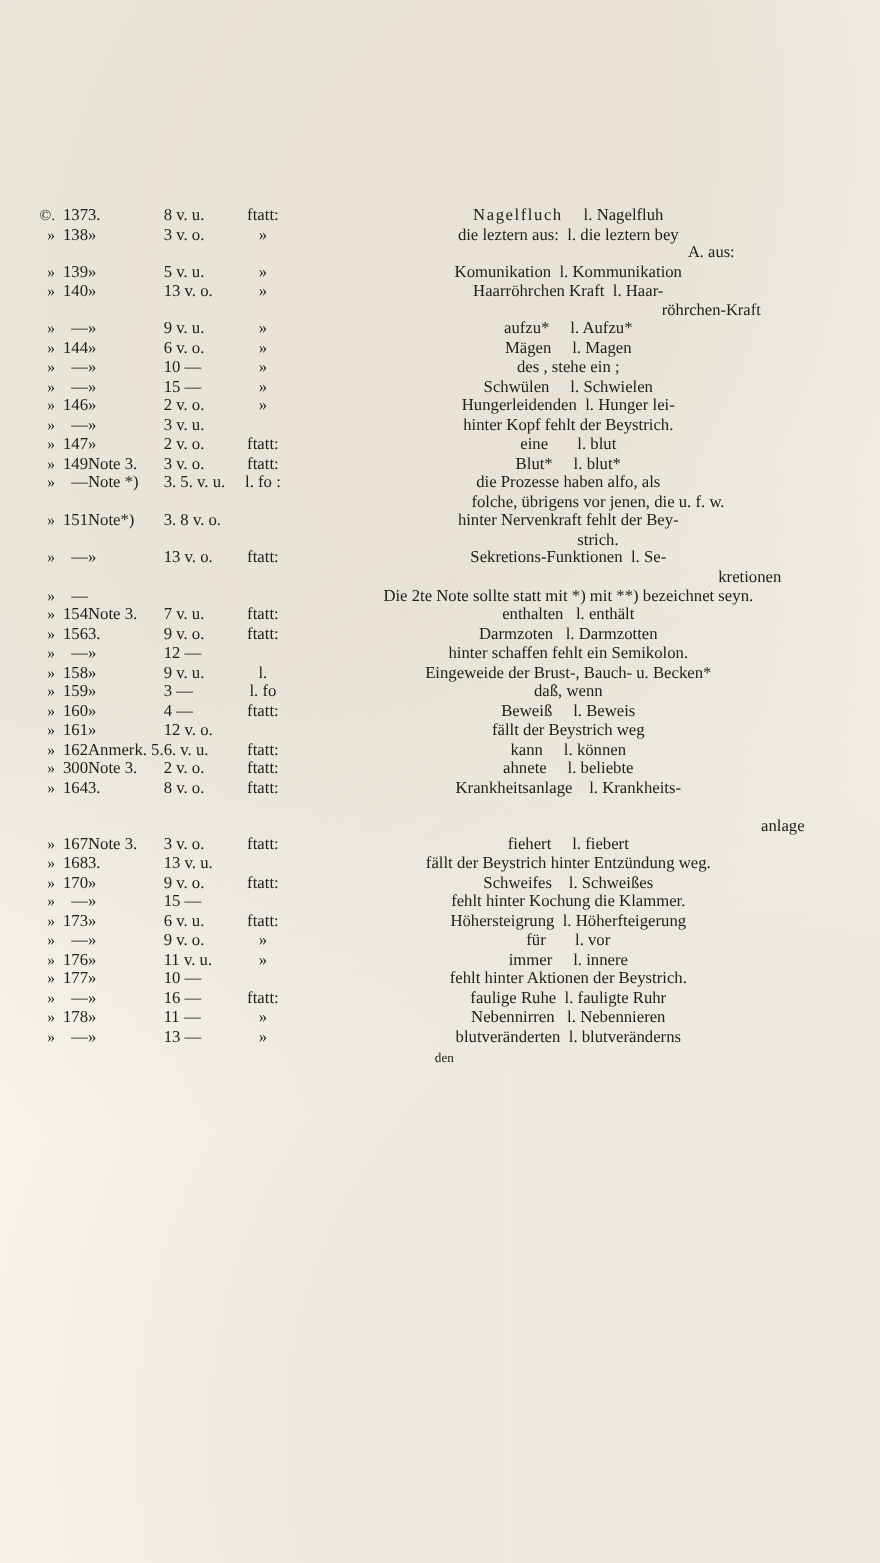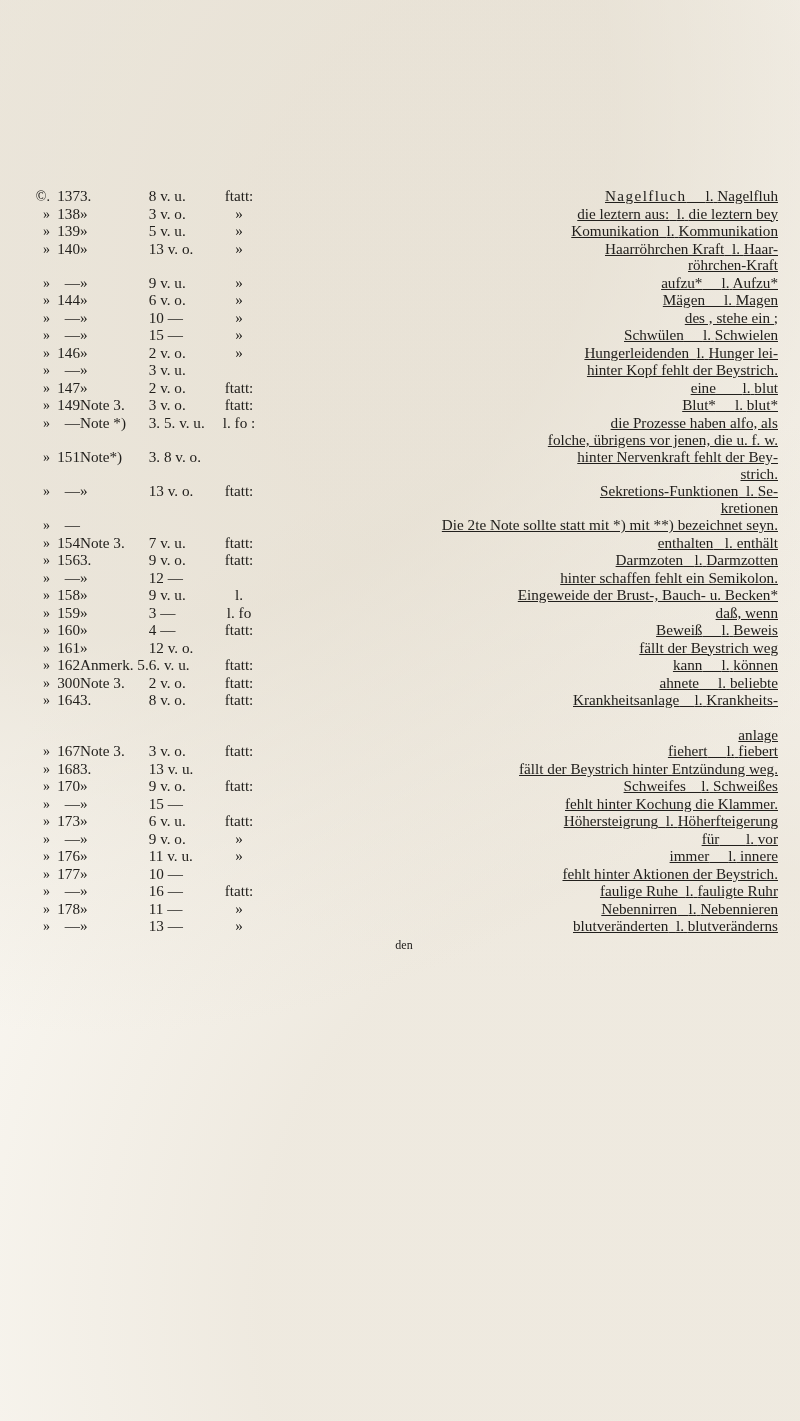--- a/index.html
+++ b/index.html
@@ -42,21 +42,21 @@
     padding: 0 0 1.5px 0;
     vertical-align: baseline;
     white-space: nowrap;
   }
   
   td.c-mark      { width: 20px;  text-align: right;  padding-right: 3px; font-size: 14px;}
   td.c-sig       { width: 16px;  text-align: left;   padding-left: 3px; }
   td.c-signum    { width: 30px;  text-align: right;  padding-right: 2px;}
   td.c-line      { width: 74px;  text-align: left;   padding-left: 4px;}
   td.c-bullet    { width: 18px;  text-align: center; }
-  td.c-body      { width: auto;  text-align: right;   white-space: normal; text-decoration: underline; }
+  td.c-body      { width: auto;  text-align: center;   white-space: normal; }
   .wide { letter-spacing: 1.4px; }
   .indent-cont {
     display: block;
     padding-left: 260px;
     font-size: 15px;
   }
   .catchword {
     display: block;
     text-align: center;
     font-size: 12px;
@@ -91,367 +91,377 @@
           <td class="c-sig">»</td>
           <td class="c-line"><span>3</span> <span>v. o.</span></td>
           <td class="c-bullet">»</td>
           <td class="c-body">
             <span>die leztern aus:</span>
             &nbsp;<span>l.</span>
             <span>die leztern bey</span>
           </td>
         </tr>
 
-
-        <tr>
-          <td class="c-mark">»</td>
-          <td class="c-signum">139</td>
-          <td class="c-sig">»</td>
-          <td class="c-line"><span>5</span> <span>v. u.</span></td>
-          <td class="c-bullet">»</td>
-          <td class="c-body">
-            <span>Komunikation</span>
-            &nbsp;<span>l.</span>
-            <span>Kommunikation</span>
-          </td>
-        </tr>
-
-        <tr>
-          <td class="c-mark">»</td>
-          <td class="c-signum">140</td>
-          <td class="c-sig">»</td>
-          <td class="c-line"><span>13</span> <span>v. o.</span></td>
-          <td class="c-bullet">»</td>
-          <td class="c-body">
-            <span>Haarröhrchen Kraft</span>
-            &nbsp;<span>l.</span>
-            <span>Haar-</span>
-          </td>
-        </tr>
-
         <tr>
           <td class="c-mark"></td>
           <td class="c-signum"></td>
           <td class="c-sig"></td>
           <td class="c-line"></td>
           <td class="c-bullet"></td>
           <td class="c-body">
-            <span class="indent-cont">röhrchen-Kraft</span>
-          </td>
-        </tr>
-
-        <tr>
-          <td class="c-mark">»</td>
-          <td class="c-signum">—</td>
-          <td class="c-sig">»</td>
-          <td class="c-line"><span>9</span> <span>v. u.</span></td>
-          <td class="c-bullet">»</td>
-          <td class="c-body">
-            <span>aufzu*</span>
-            &nbsp;&nbsp;&nbsp;&nbsp;<span>l.</span>
-            <span>Aufzu*</span>
-          </td>
-        </tr>
-
-        <tr>
-          <td class="c-mark">»</td>
-          <td class="c-signum">144</td>
-          <td class="c-sig">»</td>
-          <td class="c-line"><span>6</span> <span>v. o.</span></td>
-          <td class="c-bullet">»</td>
-          <td class="c-body">
-            <span>Mägen</span>
-            &nbsp;&nbsp;&nbsp;&nbsp;<span>l.</span>
-            <span>Magen</span>
-          </td>
-        </tr>
-
-        <tr>
-          <td class="c-mark">»</td>
-          <td class="c-signum">—</td>
-          <td class="c-sig">»</td>
-          <td class="c-line"><span>10</span> <span>—</span></td>
-          <td class="c-bullet">»</td>
-          <td class="c-body">
-            <span>des , stehe ein ;</span>
-          </td>
-        </tr>
-
-        <tr>
-          <td class="c-mark">»</td>
-          <td class="c-signum">—</td>
-          <td class="c-sig">»</td>
-          <td class="c-line"><span>15</span> <span>—</span></td>
-          <td class="c-bullet">»</td>
-          <td class="c-body">
-            <span>Schwülen</span>
-            &nbsp;&nbsp;&nbsp;&nbsp;<span>l.</span>
-            <span>Schwielen</span>
-          </td>
-        </tr>
-
-        <tr>
-          <td class="c-mark">»</td>
-          <td class="c-signum">146</td>
-          <td class="c-sig">»</td>
-          <td class="c-line"><span>2</span> <span>v. o.</span></td>
-          <td class="c-bullet">»</td>
-          <td class="c-body">
-            <span>Hungerleidenden</span>
-            &nbsp;<span>l.</span>
-            <span>Hunger lei-</span>
-          </td>
-        </tr>
-
-
-        <tr>
-          <td class="c-mark">»</td>
-          <td class="c-signum">—</td>
-          <td class="c-sig">»</td>
-          <td class="c-line"><span>3</span> <span>v. u.</span></td>
-          <td class="c-bullet"></td>
-          <td class="c-body">
-            <span>hinter Kopf fehlt der Beystrich.</span>
-          </td>
-        </tr>
-
-        <tr>
-          <td class="c-mark">»</td>
-          <td class="c-signum">147</td>
-          <td class="c-sig">»</td>
-          <td class="c-line"><span>2</span> <span>v. o.</span></td>
-          <td class="c-bullet">ftatt:</td>
-          <td class="c-body">
-            <span>eine</span>
-            &nbsp;&nbsp;&nbsp;&nbsp;&nbsp;&nbsp;<span>l.</span>
-            <span>blut</span>
-          </td>
-        </tr>
-
-        <tr>
-          <td class="c-mark">»</td>
-          <td class="c-signum">149</td>
-          <td class="c-sig">Note 3.</td>
-          <td class="c-line"><span>3</span> <span>v. o.</span></td>
-          <td class="c-bullet">ftatt:</td>
-          <td class="c-body">
-            <span>Blut*</span>
-            &nbsp;&nbsp;&nbsp;&nbsp;<span>l.</span>
-            <span>blut*</span>
-          </td>
-        </tr>
-
-        <tr>
-          <td class="c-mark">»</td>
-          <td class="c-signum">—</td>
-          <td class="c-sig">Note *)</td>
-          <td class="c-line"><span>3.</span> <span>5. v. u.</span></td>
-          <td class="c-bullet">l. fo :</td>
-          <td class="c-body">
-            <span>die Prozesse haben alfo, als</span>
+            <span class="indent-cont">A. aus:</span>
+          </td>
+        </tr>
+
+        <tr>
+          <td class="c-mark">»</td>
+          <td class="c-signum">139</td>
+          <td class="c-sig">»</td>
+          <td class="c-line"><span>5</span> <span>v. u.</span></td>
+          <td class="c-bullet">»</td>
+          <td class="c-body">
+            <span>Komunikation</span>
+            &nbsp;<span>l.</span>
+            <span>Kommunikation</span>
+          </td>
+        </tr>
+
+        <tr>
+          <td class="c-mark">»</td>
+          <td class="c-signum">140</td>
+          <td class="c-sig">»</td>
+          <td class="c-line"><span>13</span> <span>v. o.</span></td>
+          <td class="c-bullet">»</td>
+          <td class="c-body">
+            <span>Haarröhrchen Kraft</span>
+            &nbsp;<span>l.</span>
+            <span>Haar-</span>
           </td>
         </tr>
 
         <tr>
           <td class="c-mark"></td>
           <td class="c-signum"></td>
           <td class="c-sig"></td>
           <td class="c-line"></td>
           <td class="c-bullet"></td>
           <td class="c-body">
-            <span style="display:block;padding-left:54px;">folche, übrigens vor jenen, die u. f. w.</span>
-          </td>
-        </tr>
-
-        <tr>
-          <td class="c-mark">»</td>
-          <td class="c-signum">151</td>
-          <td class="c-sig">Note*)</td>
-          <td class="c-line"><span>3.</span> <span>8 v. o.</span></td>
-          <td class="c-bullet"></td>
-          <td class="c-body">
-            <span>hinter Nervenkraft fehlt der Bey-</span>
+            <span class="indent-cont">röhrchen-Kraft</span>
+          </td>
+        </tr>
+
+        <tr>
+          <td class="c-mark">»</td>
+          <td class="c-signum">—</td>
+          <td class="c-sig">»</td>
+          <td class="c-line"><span>9</span> <span>v. u.</span></td>
+          <td class="c-bullet">»</td>
+          <td class="c-body">
+            <span>aufzu*</span>
+            &nbsp;&nbsp;&nbsp;&nbsp;<span>l.</span>
+            <span>Aufzu*</span>
+          </td>
+        </tr>
+
+        <tr>
+          <td class="c-mark">»</td>
+          <td class="c-signum">144</td>
+          <td class="c-sig">»</td>
+          <td class="c-line"><span>6</span> <span>v. o.</span></td>
+          <td class="c-bullet">»</td>
+          <td class="c-body">
+            <span>Mägen</span>
+            &nbsp;&nbsp;&nbsp;&nbsp;<span>l.</span>
+            <span>Magen</span>
+          </td>
+        </tr>
+
+        <tr>
+          <td class="c-mark">»</td>
+          <td class="c-signum">—</td>
+          <td class="c-sig">»</td>
+          <td class="c-line"><span>10</span> <span>—</span></td>
+          <td class="c-bullet">»</td>
+          <td class="c-body">
+            <span>des , stehe ein ;</span>
+          </td>
+        </tr>
+
+        <tr>
+          <td class="c-mark">»</td>
+          <td class="c-signum">—</td>
+          <td class="c-sig">»</td>
+          <td class="c-line"><span>15</span> <span>—</span></td>
+          <td class="c-bullet">»</td>
+          <td class="c-body">
+            <span>Schwülen</span>
+            &nbsp;&nbsp;&nbsp;&nbsp;<span>l.</span>
+            <span>Schwielen</span>
+          </td>
+        </tr>
+
+        <tr>
+          <td class="c-mark">»</td>
+          <td class="c-signum">146</td>
+          <td class="c-sig">»</td>
+          <td class="c-line"><span>2</span> <span>v. o.</span></td>
+          <td class="c-bullet">»</td>
+          <td class="c-body">
+            <span>Hungerleidenden</span>
+            &nbsp;<span>l.</span>
+            <span>Hunger lei-</span>
+          </td>
+        </tr>
+
+
+        <tr>
+          <td class="c-mark">»</td>
+          <td class="c-signum">—</td>
+          <td class="c-sig">»</td>
+          <td class="c-line"><span>3</span> <span>v. u.</span></td>
+          <td class="c-bullet"></td>
+          <td class="c-body">
+            <span>hinter Kopf fehlt der Beystrich.</span>
+          </td>
+        </tr>
+
+        <tr>
+          <td class="c-mark">»</td>
+          <td class="c-signum">147</td>
+          <td class="c-sig">»</td>
+          <td class="c-line"><span>2</span> <span>v. o.</span></td>
+          <td class="c-bullet">ftatt:</td>
+          <td class="c-body">
+            <span>eine</span>
+            &nbsp;&nbsp;&nbsp;&nbsp;&nbsp;&nbsp;<span>l.</span>
+            <span>blut</span>
+          </td>
+        </tr>
+
+        <tr>
+          <td class="c-mark">»</td>
+          <td class="c-signum">149</td>
+          <td class="c-sig">Note 3.</td>
+          <td class="c-line"><span>3</span> <span>v. o.</span></td>
+          <td class="c-bullet">ftatt:</td>
+          <td class="c-body">
+            <span>Blut*</span>
+            &nbsp;&nbsp;&nbsp;&nbsp;<span>l.</span>
+            <span>blut*</span>
+          </td>
+        </tr>
+
+        <tr>
+          <td class="c-mark">»</td>
+          <td class="c-signum">—</td>
+          <td class="c-sig">Note *)</td>
+          <td class="c-line"><span>3.</span> <span>5. v. u.</span></td>
+          <td class="c-bullet">l. fo :</td>
+          <td class="c-body">
+            <span>die Prozesse haben alfo, als</span>
           </td>
         </tr>
 
         <tr>
           <td class="c-mark"></td>
           <td class="c-signum"></td>
           <td class="c-sig"></td>
           <td class="c-line"></td>
           <td class="c-bullet"></td>
           <td class="c-body">
-            <span style="display:block;padding-left:54px;">strich.</span>
-          </td>
-        </tr>
-
-        <tr>
-          <td class="c-mark">»</td>
-          <td class="c-signum">—</td>
-          <td class="c-sig">»</td>
-          <td class="c-line"><span>13</span> <span>v. o.</span></td>
-          <td class="c-bullet">ftatt:</td>
-          <td class="c-body">
-            <span>Sekretions-Funktionen</span>
-            &nbsp;<span>l.</span>
-            <span>Se-</span>
+            <span style="display:block;padding-left:54px;">folche, übrigens vor jenen, die u. f. w.</span>
+          </td>
+        </tr>
+
+        <tr>
+          <td class="c-mark">»</td>
+          <td class="c-signum">151</td>
+          <td class="c-sig">Note*)</td>
+          <td class="c-line"><span>3.</span> <span>8 v. o.</span></td>
+          <td class="c-bullet"></td>
+          <td class="c-body">
+            <span>hinter Nervenkraft fehlt der Bey-</span>
           </td>
         </tr>
 
         <tr>
           <td class="c-mark"></td>
           <td class="c-signum"></td>
           <td class="c-sig"></td>
           <td class="c-line"></td>
           <td class="c-bullet"></td>
           <td class="c-body">
-            <span style="display:block;padding-left:330px;">kretionen</span>
-          </td>
-        </tr>
-
-        <tr>
-          <td class="c-mark">»</td>
-          <td class="c-signum">—</td>
-          <td class="c-sig"></td>
-          <td class="c-line"></td>
-          <td class="c-bullet"></td>
-          <td class="c-body">
-            <span>Die 2te Note sollte statt mit *) mit **) bezeichnet seyn.</span>
-          </td>
-        </tr>
-
-        <tr>
-          <td class="c-mark">»</td>
-          <td class="c-signum">154</td>
-          <td class="c-sig">Note 3.</td>
-          <td class="c-line"><span>7</span> <span>v. u.</span></td>
-          <td class="c-bullet">ftatt:</td>
-          <td class="c-body">
-            <span>enthalten</span>
-            &nbsp;&nbsp;<span>l.</span>
-            <span>enthält</span>
-          </td>
-        </tr>
-
-        <tr>
-          <td class="c-mark">»</td>
-          <td class="c-signum">156</td>
-          <td class="c-sig">3.</td>
-          <td class="c-line"><span>9</span> <span>v. o.</span></td>
-          <td class="c-bullet">ftatt:</td>
-          <td class="c-body">
-            <span>Darmzoten</span>
-            &nbsp;&nbsp;<span>l.</span>
-            <span>Darmzotten</span>
-          </td>
-        </tr>
-
-        <tr>
-          <td class="c-mark">»</td>
-          <td class="c-signum">—</td>
-          <td class="c-sig">»</td>
-          <td class="c-line"><span>12</span> <span>—</span></td>
-          <td class="c-bullet"></td>
-          <td class="c-body">
-            <span>hinter schaffen fehlt ein Semikolon.</span>
-          </td>
-        </tr>
-
-        <tr>
-          <td class="c-mark">»</td>
-          <td class="c-signum">158</td>
-          <td class="c-sig">»</td>
-          <td class="c-line"><span>9</span> <span>v. u.</span></td>
-          <td class="c-bullet">l.</td>
-          <td class="c-body">
-            <span>Eingeweide der Brust-, Bauch- u. Becken*</span>
-          </td>
-        </tr>
-
-        <tr>
-          <td class="c-mark">»</td>
-          <td class="c-signum">159</td>
-          <td class="c-sig">»</td>
-          <td class="c-line"><span>3</span> <span>—</span></td>
-          <td class="c-bullet">l. fo</td>
-          <td class="c-body">
-            <span>daß, wenn</span>
-          </td>
-        </tr>
-
-        <tr>
-          <td class="c-mark">»</td>
-          <td class="c-signum">160</td>
-          <td class="c-sig">»</td>
-          <td class="c-line"><span>4</span> <span>—</span></td>
-          <td class="c-bullet">ftatt:</td>
-          <td class="c-body">
-            <span>Beweiß</span>
-            &nbsp;&nbsp;&nbsp;&nbsp;<span>l.</span>
-            <span>Beweis</span>
-          </td>
-        </tr>
-
-        <tr>
-          <td class="c-mark">»</td>
-          <td class="c-signum">161</td>
-          <td class="c-sig">»</td>
-          <td class="c-line"><span>12</span> <span>v. o.</span></td>
-          <td class="c-bullet"></td>
-          <td class="c-body">
-            <span>fällt der Beystrich weg</span>
-          </td>
-        </tr>
-
-        <tr>
-          <td class="c-mark">»</td>
-          <td class="c-signum">162</td>
-          <td class="c-sig">Anmerk. 5.</td>
-          <td class="c-line"><span>6.</span> <span>v. u.</span></td>
-          <td class="c-bullet">ftatt:</td>
-          <td class="c-body">
-            <span>kann</span>
-            &nbsp;&nbsp;&nbsp;&nbsp;<span>l.</span>
-            <span>können</span>
-          </td>
-        </tr>
-
-        <tr>
-          <td class="c-mark">»</td>
-          <td class="c-signum">300</td>
-          <td class="c-sig">Note 3.</td>
-          <td class="c-line"><span>2</span> <span>v. o.</span></td>
-          <td class="c-bullet">ftatt:</td>
-          <td class="c-body">
-            <span>ahnete</span>
-            &nbsp;&nbsp;&nbsp;&nbsp;<span>l.</span>
-            <span>beliebte</span>
-          </td>
-        </tr>
-
-        <tr>
-          <td class="c-mark">»</td>
-          <td class="c-signum">164</td>
-          <td class="c-sig">3.</td>
-          <td class="c-line"><span>8</span> <span>v. o.</span></td>
-          <td class="c-bullet">ftatt:</td>
-          <td class="c-body">
-            <span>Krankheitsanlage</span>
-            &nbsp;&nbsp;&nbsp;<span>l.</span>
-            <span>Krankheits-</span>
+            <span style="display:block;padding-left:54px;">strich.</span>
+          </td>
+        </tr>
+
+        <tr>
+          <td class="c-mark">»</td>
+          <td class="c-signum">—</td>
+          <td class="c-sig">»</td>
+          <td class="c-line"><span>13</span> <span>v. o.</span></td>
+          <td class="c-bullet">ftatt:</td>
+          <td class="c-body">
+            <span>Sekretions-Funktionen</span>
+            &nbsp;<span>l.</span>
+            <span>Se-</span>
           </td>
         </tr>
 
         <tr>
           <td class="c-mark"></td>
           <td class="c-signum"></td>
           <td class="c-sig"></td>
           <td class="c-line"></td>
           <td class="c-bullet"></td>
           <td class="c-body">
+            <span style="display:block;padding-left:330px;">kretionen</span>
+          </td>
+        </tr>
+
+        <tr>
+          <td class="c-mark">»</td>
+          <td class="c-signum">—</td>
+          <td class="c-sig"></td>
+          <td class="c-line"></td>
+          <td class="c-bullet"></td>
+          <td class="c-body">
+            <span>Die 2te Note sollte statt mit *) mit **) bezeichnet seyn.</span>
+          </td>
+        </tr>
+
+        <tr>
+          <td class="c-mark">»</td>
+          <td class="c-signum">154</td>
+          <td class="c-sig">Note 3.</td>
+          <td class="c-line"><span>7</span> <span>v. u.</span></td>
+          <td class="c-bullet">ftatt:</td>
+          <td class="c-body">
+            <span>enthalten</span>
+            &nbsp;&nbsp;<span>l.</span>
+            <span>enthält</span>
+          </td>
+        </tr>
+
+        <tr>
+          <td class="c-mark">»</td>
+          <td class="c-signum">156</td>
+          <td class="c-sig">3.</td>
+          <td class="c-line"><span>9</span> <span>v. o.</span></td>
+          <td class="c-bullet">ftatt:</td>
+          <td class="c-body">
+            <span>Darmzoten</span>
+            &nbsp;&nbsp;<span>l.</span>
+            <span>Darmzotten</span>
+          </td>
+        </tr>
+
+        <tr>
+          <td class="c-mark">»</td>
+          <td class="c-signum">—</td>
+          <td class="c-sig">»</td>
+          <td class="c-line"><span>12</span> <span>—</span></td>
+          <td class="c-bullet"></td>
+          <td class="c-body">
+            <span>hinter schaffen fehlt ein Semikolon.</span>
+          </td>
+        </tr>
+
+        <tr>
+          <td class="c-mark">»</td>
+          <td class="c-signum">158</td>
+          <td class="c-sig">»</td>
+          <td class="c-line"><span>9</span> <span>v. u.</span></td>
+          <td class="c-bullet">l.</td>
+          <td class="c-body">
+            <span>Eingeweide der Brust-, Bauch- u. Becken*</span>
+          </td>
+        </tr>
+
+        <tr>
+          <td class="c-mark">»</td>
+          <td class="c-signum">159</td>
+          <td class="c-sig">»</td>
+          <td class="c-line"><span>3</span> <span>—</span></td>
+          <td class="c-bullet">l. fo</td>
+          <td class="c-body">
+            <span>daß, wenn</span>
+          </td>
+        </tr>
+
+        <tr>
+          <td class="c-mark">»</td>
+          <td class="c-signum">160</td>
+          <td class="c-sig">»</td>
+          <td class="c-line"><span>4</span> <span>—</span></td>
+          <td class="c-bullet">ftatt:</td>
+          <td class="c-body">
+            <span>Beweiß</span>
+            &nbsp;&nbsp;&nbsp;&nbsp;<span>l.</span>
+            <span>Beweis</span>
+          </td>
+        </tr>
+
+        <tr>
+          <td class="c-mark">»</td>
+          <td class="c-signum">161</td>
+          <td class="c-sig">»</td>
+          <td class="c-line"><span>12</span> <span>v. o.</span></td>
+          <td class="c-bullet"></td>
+          <td class="c-body">
+            <span>fällt der Beystrich weg</span>
+          </td>
+        </tr>
+
+        <tr>
+          <td class="c-mark">»</td>
+          <td class="c-signum">162</td>
+          <td class="c-sig">Anmerk. 5.</td>
+          <td class="c-line"><span>6.</span> <span>v. u.</span></td>
+          <td class="c-bullet">ftatt:</td>
+          <td class="c-body">
+            <span>kann</span>
+            &nbsp;&nbsp;&nbsp;&nbsp;<span>l.</span>
+            <span>können</span>
+          </td>
+        </tr>
+
+        <tr>
+          <td class="c-mark">»</td>
+          <td class="c-signum">300</td>
+          <td class="c-sig">Note 3.</td>
+          <td class="c-line"><span>2</span> <span>v. o.</span></td>
+          <td class="c-bullet">ftatt:</td>
+          <td class="c-body">
+            <span>ahnete</span>
+            &nbsp;&nbsp;&nbsp;&nbsp;<span>l.</span>
+            <span>beliebte</span>
+          </td>
+        </tr>
+
+        <tr>
+          <td class="c-mark">»</td>
+          <td class="c-signum">164</td>
+          <td class="c-sig">3.</td>
+          <td class="c-line"><span>8</span> <span>v. o.</span></td>
+          <td class="c-bullet">ftatt:</td>
+          <td class="c-body">
+            <span>Krankheitsanlage</span>
+            &nbsp;&nbsp;&nbsp;<span>l.</span>
+            <span>Krankheits-</span>
+          </td>
+        </tr>
+
+        <tr>
+          <td class="c-mark"></td>
+          <td class="c-signum"></td>
+          <td class="c-sig"></td>
+          <td class="c-line"></td>
+          <td class="c-bullet"></td>
+          <td class="c-body">
             <span style="display:block;padding-left:390px;margin-top:17px;">anlage</span>
           </td>
         </tr>
 
         <tr>
           <td class="c-mark">»</td>
           <td class="c-signum">167</td>
           <td class="c-sig">Note 3.</td>
           <td class="c-line"><span>3</span> <span>v. o.</span></td>
           <td class="c-bullet">ftatt:</td>

